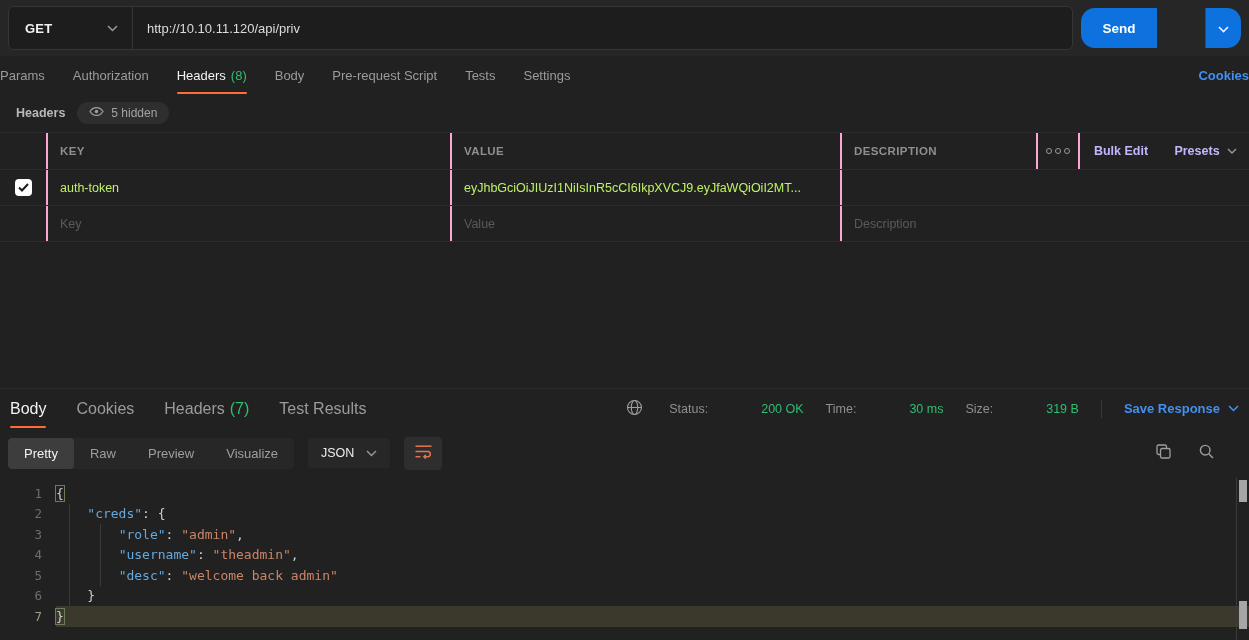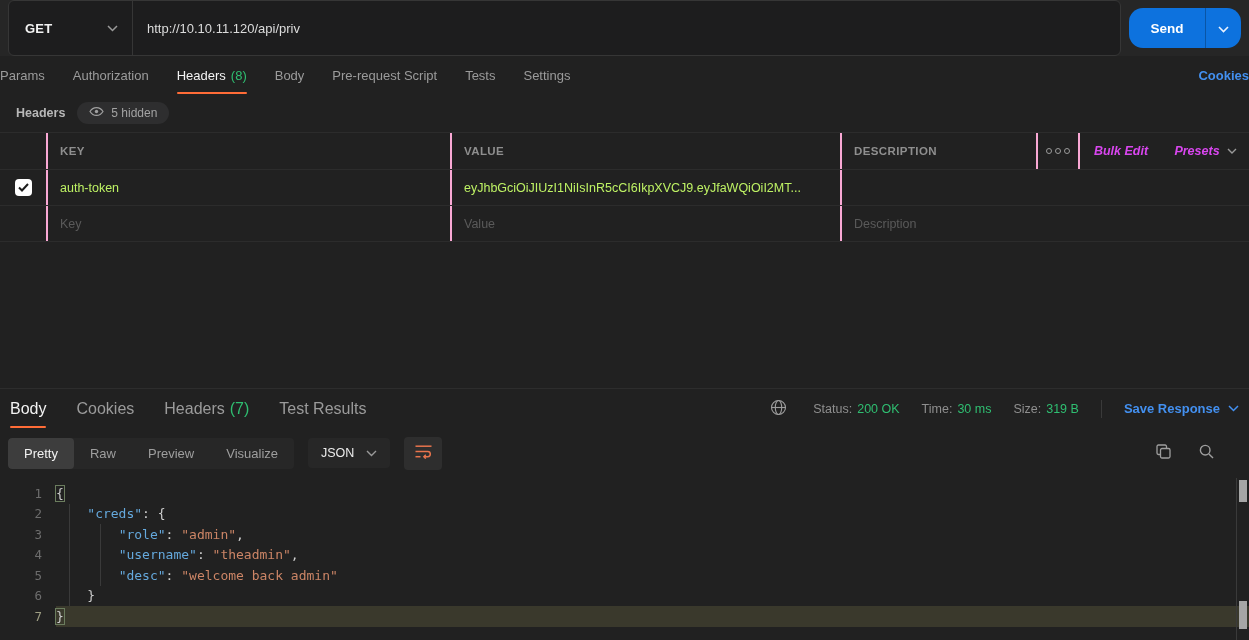--- a/index.html
+++ b/index.html
@@ -8,30 +8,30 @@
     background:#212121;
     font-family:"Liberation Sans", sans-serif;
     color:#d9d9d9;
     -webkit-font-smoothing:antialiased;
   }
   .app { display:flex; flex-direction:column; width:1249px; height:640px; }
 
   
   .topbar { display:flex; align-items:center; padding:8px 8px 8px 8px; height:56px; gap:8px; background:#262626;}
   .url-field {
-    display:flex; flex:1; height:56px; background:#1d1d1e;
+    display:flex; flex:1; height:44px; background:#1d1d1e;
     border:1px solid #363636; border-radius:6px; overflow:hidden; align-items:stretch;
   }
   .method { display:flex; align-items:center; width:124px; padding:0 14px 0 16px;
     border-right:1px solid #363636; cursor:pointer; justify-content:space-between; }
   .method-label { font-weight:700; font-size:13px; color:#f2f2f2; letter-spacing:.2px; }
   .chev { color:#9a9a9a; display:flex; align-items:center; }
   .url-input { flex:1; background:transparent; border:none; outline:none;
     color:#dcdcdc; font-size:13px; padding:0 14px; font-family:"Liberation Sans",sans-serif; }
-  .send-group { display:flex; height:40px; border-radius:14px; overflow:hidden; }
+  .send-group { display:flex; height:40px; border-radius:14px; overflow:hidden;gap:48px; }
   .send-main { background:#0d72de; color:#fff; border:none; font-weight:700; font-size:13.5px;
     width:76px; cursor:pointer; font-family:"Liberation Sans",sans-serif; }
   .send-caret { background:#0d72de; border:none; border-left:1px solid rgba(0,0,0,.25);
     width:36px; color:#eaf2ff; cursor:pointer; display:flex; align-items:center; justify-content:center; }
 
   
   .req-tabs { display:flex; align-items:stretch; padding:0 0; height:38px; font-size:13px; }
   .tab { position:relative; display:flex; align-items:center; gap:5px; margin-right:28px;
     color:#9b9b9b; cursor:pointer; white-space:nowrap; }
   .tab.active { color:#f3f3f3; }
@@ -56,35 +56,35 @@
   .grid-row.data { height:36px; }
   .cell { height:100%; display:flex; align-items:center; padding:0 12px; font-size:12.5px; }
   .bl { border-left:2px solid #f9a8d4; }
   .th-label { color:#8f8f8f; font-size:11.5px; font-weight:700; letter-spacing:.4px; }
   .cell-check { justify-content:center; padding:0; }
   .checkbox { width:17px; height:17px; background:#ffffff; border-radius:4px; display:flex;
     align-items:center; justify-content:center; cursor:pointer; }
   .more-dots { display:flex; gap:3px; background:none; border:none; cursor:pointer;
     align-items:center; justify-content:center; width:100%; }
   .more-dots i { width:6px; height:6px; border:1.4px solid #9a9a9a; border-radius:50%; display:block; }
-  .tool-btn { background:none; border:none; color:#d946ef; font-size:12.5px; font-weight:700;
-    cursor:pointer; display:flex; align-items:center; gap:7px; font-family:"Liberation Sans",sans-serif;font-style:italic; }
+  .tool-btn { background:none; border:none; color:#c4b5fd; font-size:12.5px; font-weight:700;
+    cursor:pointer; display:flex; align-items:center; gap:7px; font-family:"Liberation Sans",sans-serif; }
   .cell-val { color:#bef264; overflow:hidden; white-space:nowrap; }
   .placeholder { color:#5a5a5a; }
   .desc-span { grid-column:4 / -1; }
 
   .spacer { flex:1; }
 
   
   .resp-row { display:flex; align-items:center; height:40px; padding:0 10px; border-top:1px solid #2d2d2d; }
   .resp-row .tab { margin-right:30px; height:100%; }
   .meta { margin-left:auto; display:flex; align-items:center; gap:22px; font-size:12.5px; }
   .meta-item { display:flex; gap:5px; white-space:nowrap; }
   .meta-label { color:#8f8f8f; }
-  .meta-value { color:#2fbe71; }
+  .meta-value { color:#2fbe71;margin-left:48px; }
   .v-div { width:1px; height:18px; background:#3a3a3a; }
   .save-resp { display:flex; align-items:center; gap:8px; color:#4390f0; font-weight:700;
     font-size:13px; cursor:pointer; background:none; border:none; font-family:"Liberation Sans",sans-serif; }
   .globe-btn { background:none; border:none; cursor:pointer; display:flex; align-items:center; margin-right:4px; }
 
   
   .resp-toolbar { display:flex; align-items:center; height:50px; padding:0 8px; }
   .seg-group { display:flex; background:#272727; border-radius:4px; overflow:hidden; }
   .seg { padding:8px 16px; font-size:13px; color:#9e9e9e; cursor:pointer; border:none;
     background:transparent; font-family:Liberation Sans, sans-serif; }

